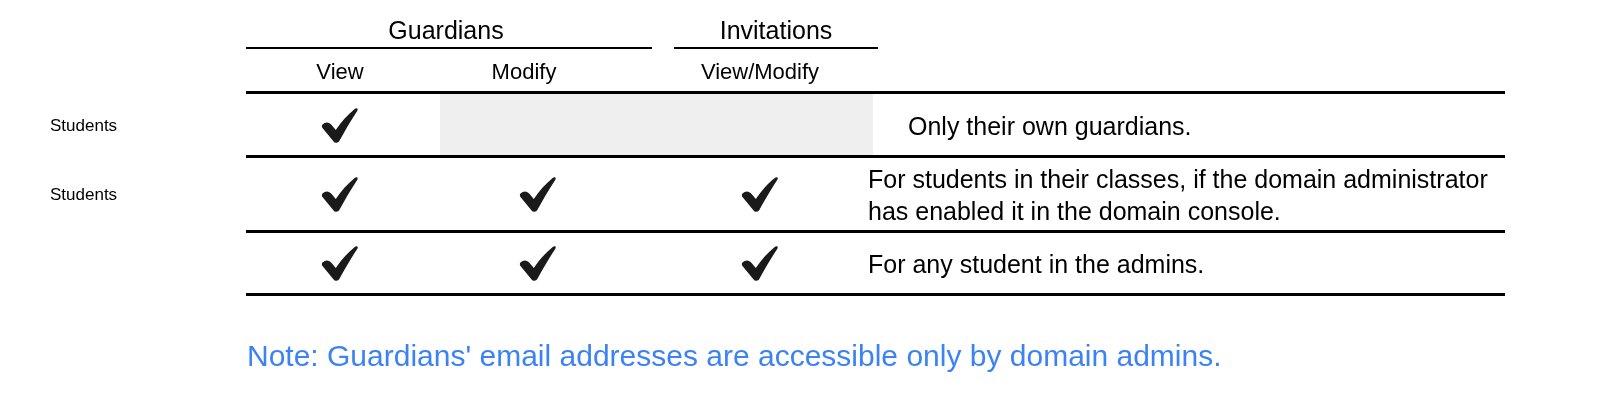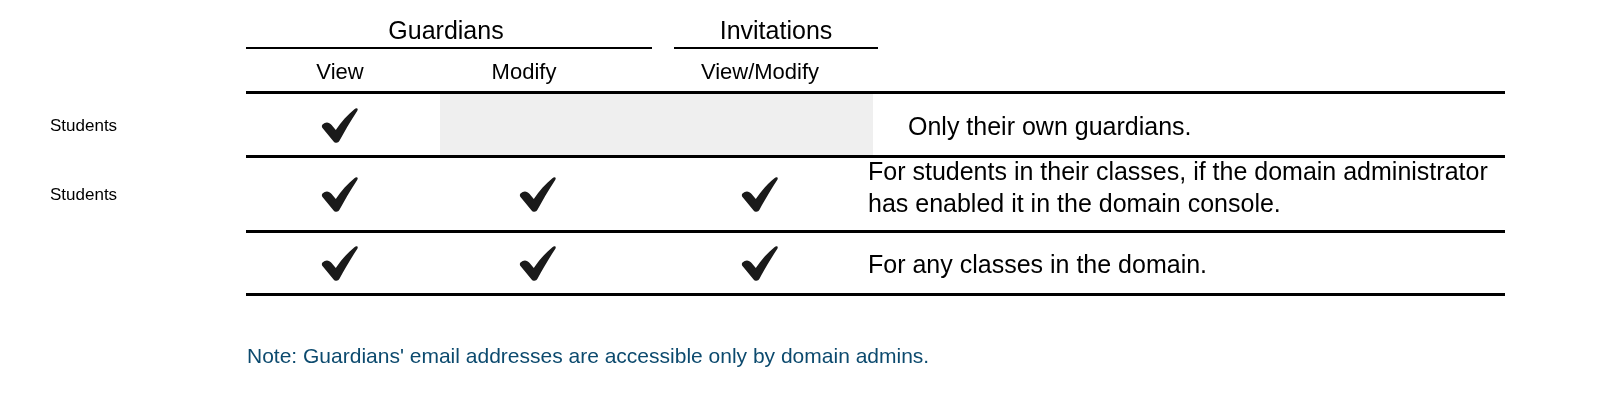--- a/index.html
+++ b/index.html
@@ -72,24 +72,24 @@
     position: absolute;
     font-size: 25px;
     line-height: 32px;
     white-space: pre-line;
     color: #000000;
   }
 
   
   .note {
     position: absolute;
-    font-size: 21px;
+    font-size: 30px;
     line-height: 31px;
     white-space: nowrap;
-    color: #0c4a6e;
+    color: #3b82f6;
   }
 </style>
 </head>
 <body>
 
 <div class="sheet">
 
   <div class="txt center group-label" style="left:776px; top:15px;">Invitations</div>
 
   <div class="txt center group-label" style="left:446px; top:15px;">Guardians</div>
@@ -129,37 +129,37 @@
     <svg viewBox="0 0 44 40" xmlns="http://www.w3.org/2000/svg" aria-hidden="true">
       <path d="M4.5 19.5 C7.5 16.5 11 16.8 13.6 19.9 L17.8 25.1 C23.4 16.6 29.6 9.8 36.4 4.2 C38.6 2.4 40.8 3.4 39.2 5.9 C32.4 16.4 26.4 26.4 21.6 35.6 C20.2 38.3 17.4 38.6 15.6 36.4 L4.9 23.6 C3.6 22.0 3.5 20.6 4.5 19.5 Z" fill="#1a1a1a"></path>
     </svg>
   </div>
   <div class="check" style="left:760px; top:174px;">
     <svg viewBox="0 0 44 40" xmlns="http://www.w3.org/2000/svg" aria-hidden="true">
       <path d="M4.5 19.5 C7.5 16.5 11 16.8 13.6 19.9 L17.8 25.1 C23.4 16.6 29.6 9.8 36.4 4.2 C38.6 2.4 40.8 3.4 39.2 5.9 C32.4 16.4 26.4 26.4 21.6 35.6 C20.2 38.3 17.4 38.6 15.6 36.4 L4.9 23.6 C3.6 22.0 3.5 20.6 4.5 19.5 Z" fill="#1a1a1a"></path>
     </svg>
   </div>
 
-  <div class="desc" style="left:868px; top:155px; width:660px;">For students in their classes, if the domain administrator
+  <div class="desc" style="left:868px; top:163px; width:660px;">For students in their classes, if the domain administrator
 has enabled it in the domain console.</div>
 
 
   <div class="check" style="left:340px; top:243px;">
     <svg viewBox="0 0 44 40" xmlns="http://www.w3.org/2000/svg" aria-hidden="true">
       <path d="M4.5 19.5 C7.5 16.5 11 16.8 13.6 19.9 L17.8 25.1 C23.4 16.6 29.6 9.8 36.4 4.2 C38.6 2.4 40.8 3.4 39.2 5.9 C32.4 16.4 26.4 26.4 21.6 35.6 C20.2 38.3 17.4 38.6 15.6 36.4 L4.9 23.6 C3.6 22.0 3.5 20.6 4.5 19.5 Z" fill="#1a1a1a"></path>
     </svg>
   </div>
   <div class="check" style="left:538px; top:243px;">
     <svg viewBox="0 0 44 40" xmlns="http://www.w3.org/2000/svg" aria-hidden="true">
       <path d="M4.5 19.5 C7.5 16.5 11 16.8 13.6 19.9 L17.8 25.1 C23.4 16.6 29.6 9.8 36.4 4.2 C38.6 2.4 40.8 3.4 39.2 5.9 C32.4 16.4 26.4 26.4 21.6 35.6 C20.2 38.3 17.4 38.6 15.6 36.4 L4.9 23.6 C3.6 22.0 3.5 20.6 4.5 19.5 Z" fill="#1a1a1a"></path>
     </svg>
   </div>
   <div class="check" style="left:760px; top:243px;">
     <svg viewBox="0 0 44 40" xmlns="http://www.w3.org/2000/svg" aria-hidden="true">
       <path d="M4.5 19.5 C7.5 16.5 11 16.8 13.6 19.9 L17.8 25.1 C23.4 16.6 29.6 9.8 36.4 4.2 C38.6 2.4 40.8 3.4 39.2 5.9 C32.4 16.4 26.4 26.4 21.6 35.6 C20.2 38.3 17.4 38.6 15.6 36.4 L4.9 23.6 C3.6 22.0 3.5 20.6 4.5 19.5 Z" fill="#1a1a1a"></path>
     </svg>
   </div>
 
-  <div class="desc" style="left:868px; top:248px; width:640px;">For any classes in the domain.</div>
+  <div class="desc" style="left:868px; top:248px; width:640px;">For any student in the admins.</div>
 
   <div class="note" style="left:247px; top:340px;">Note: Guardians' email addresses are accessible only by domain admins.</div>
 
 </div>
 
 </body></html>

